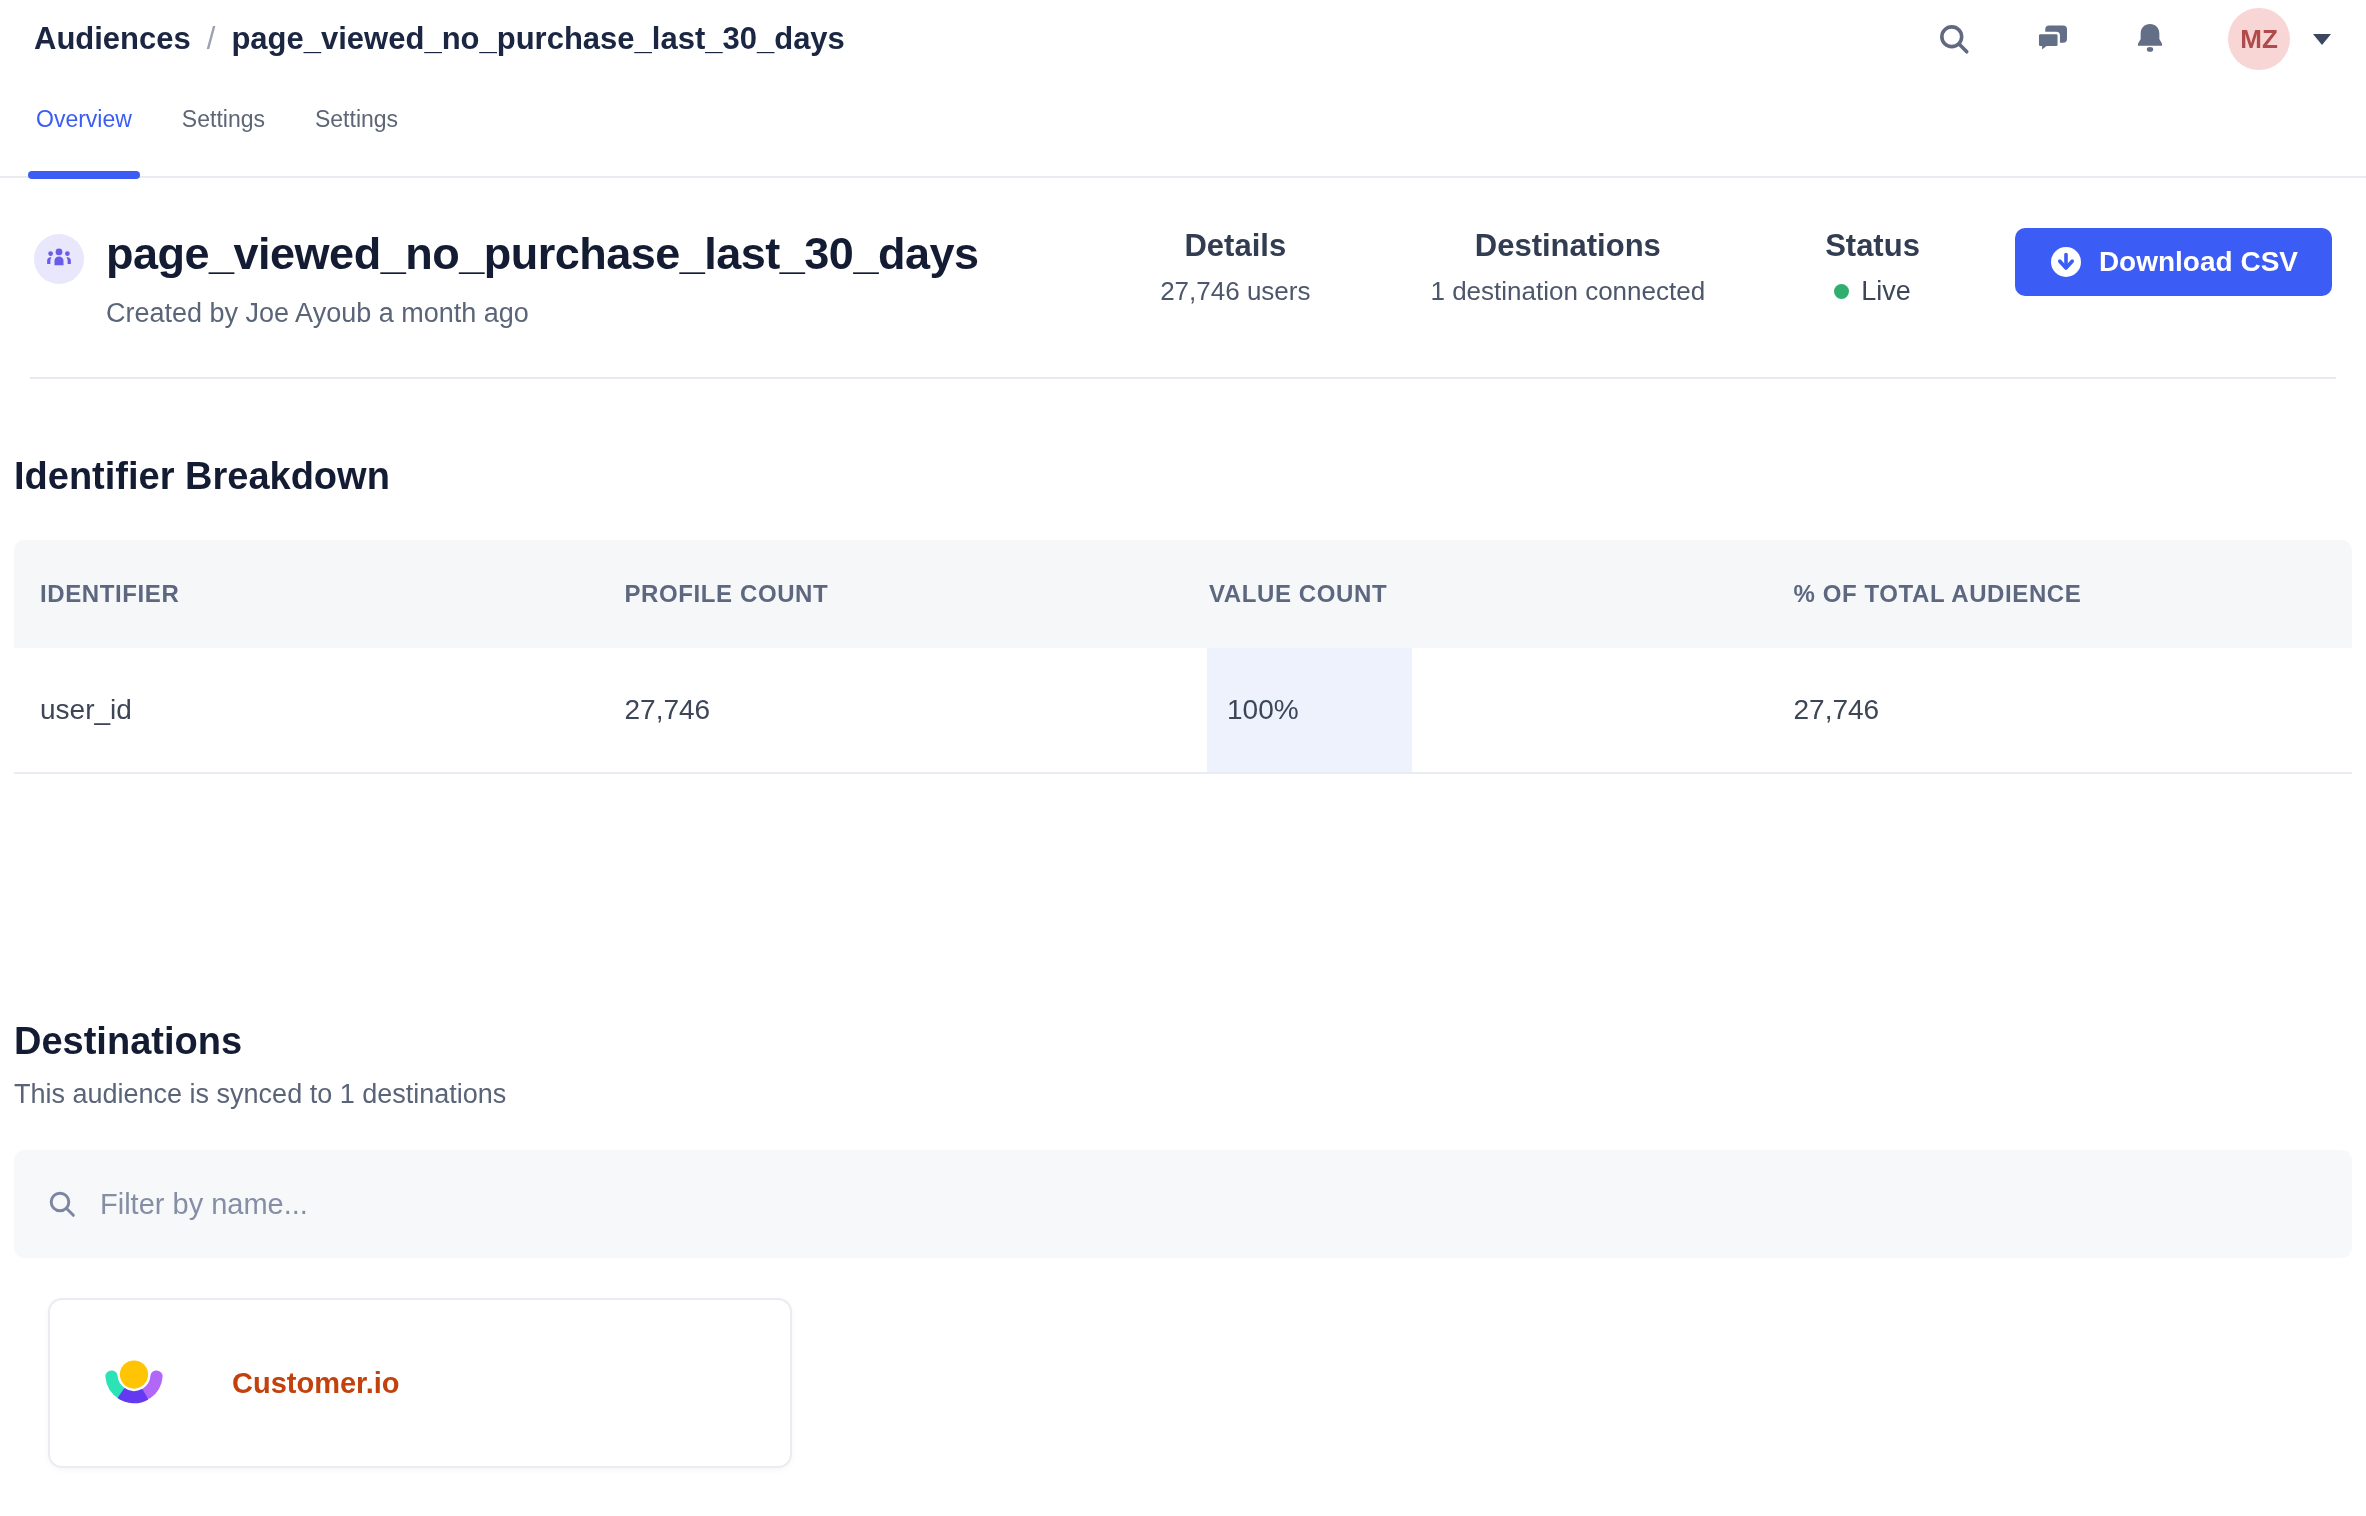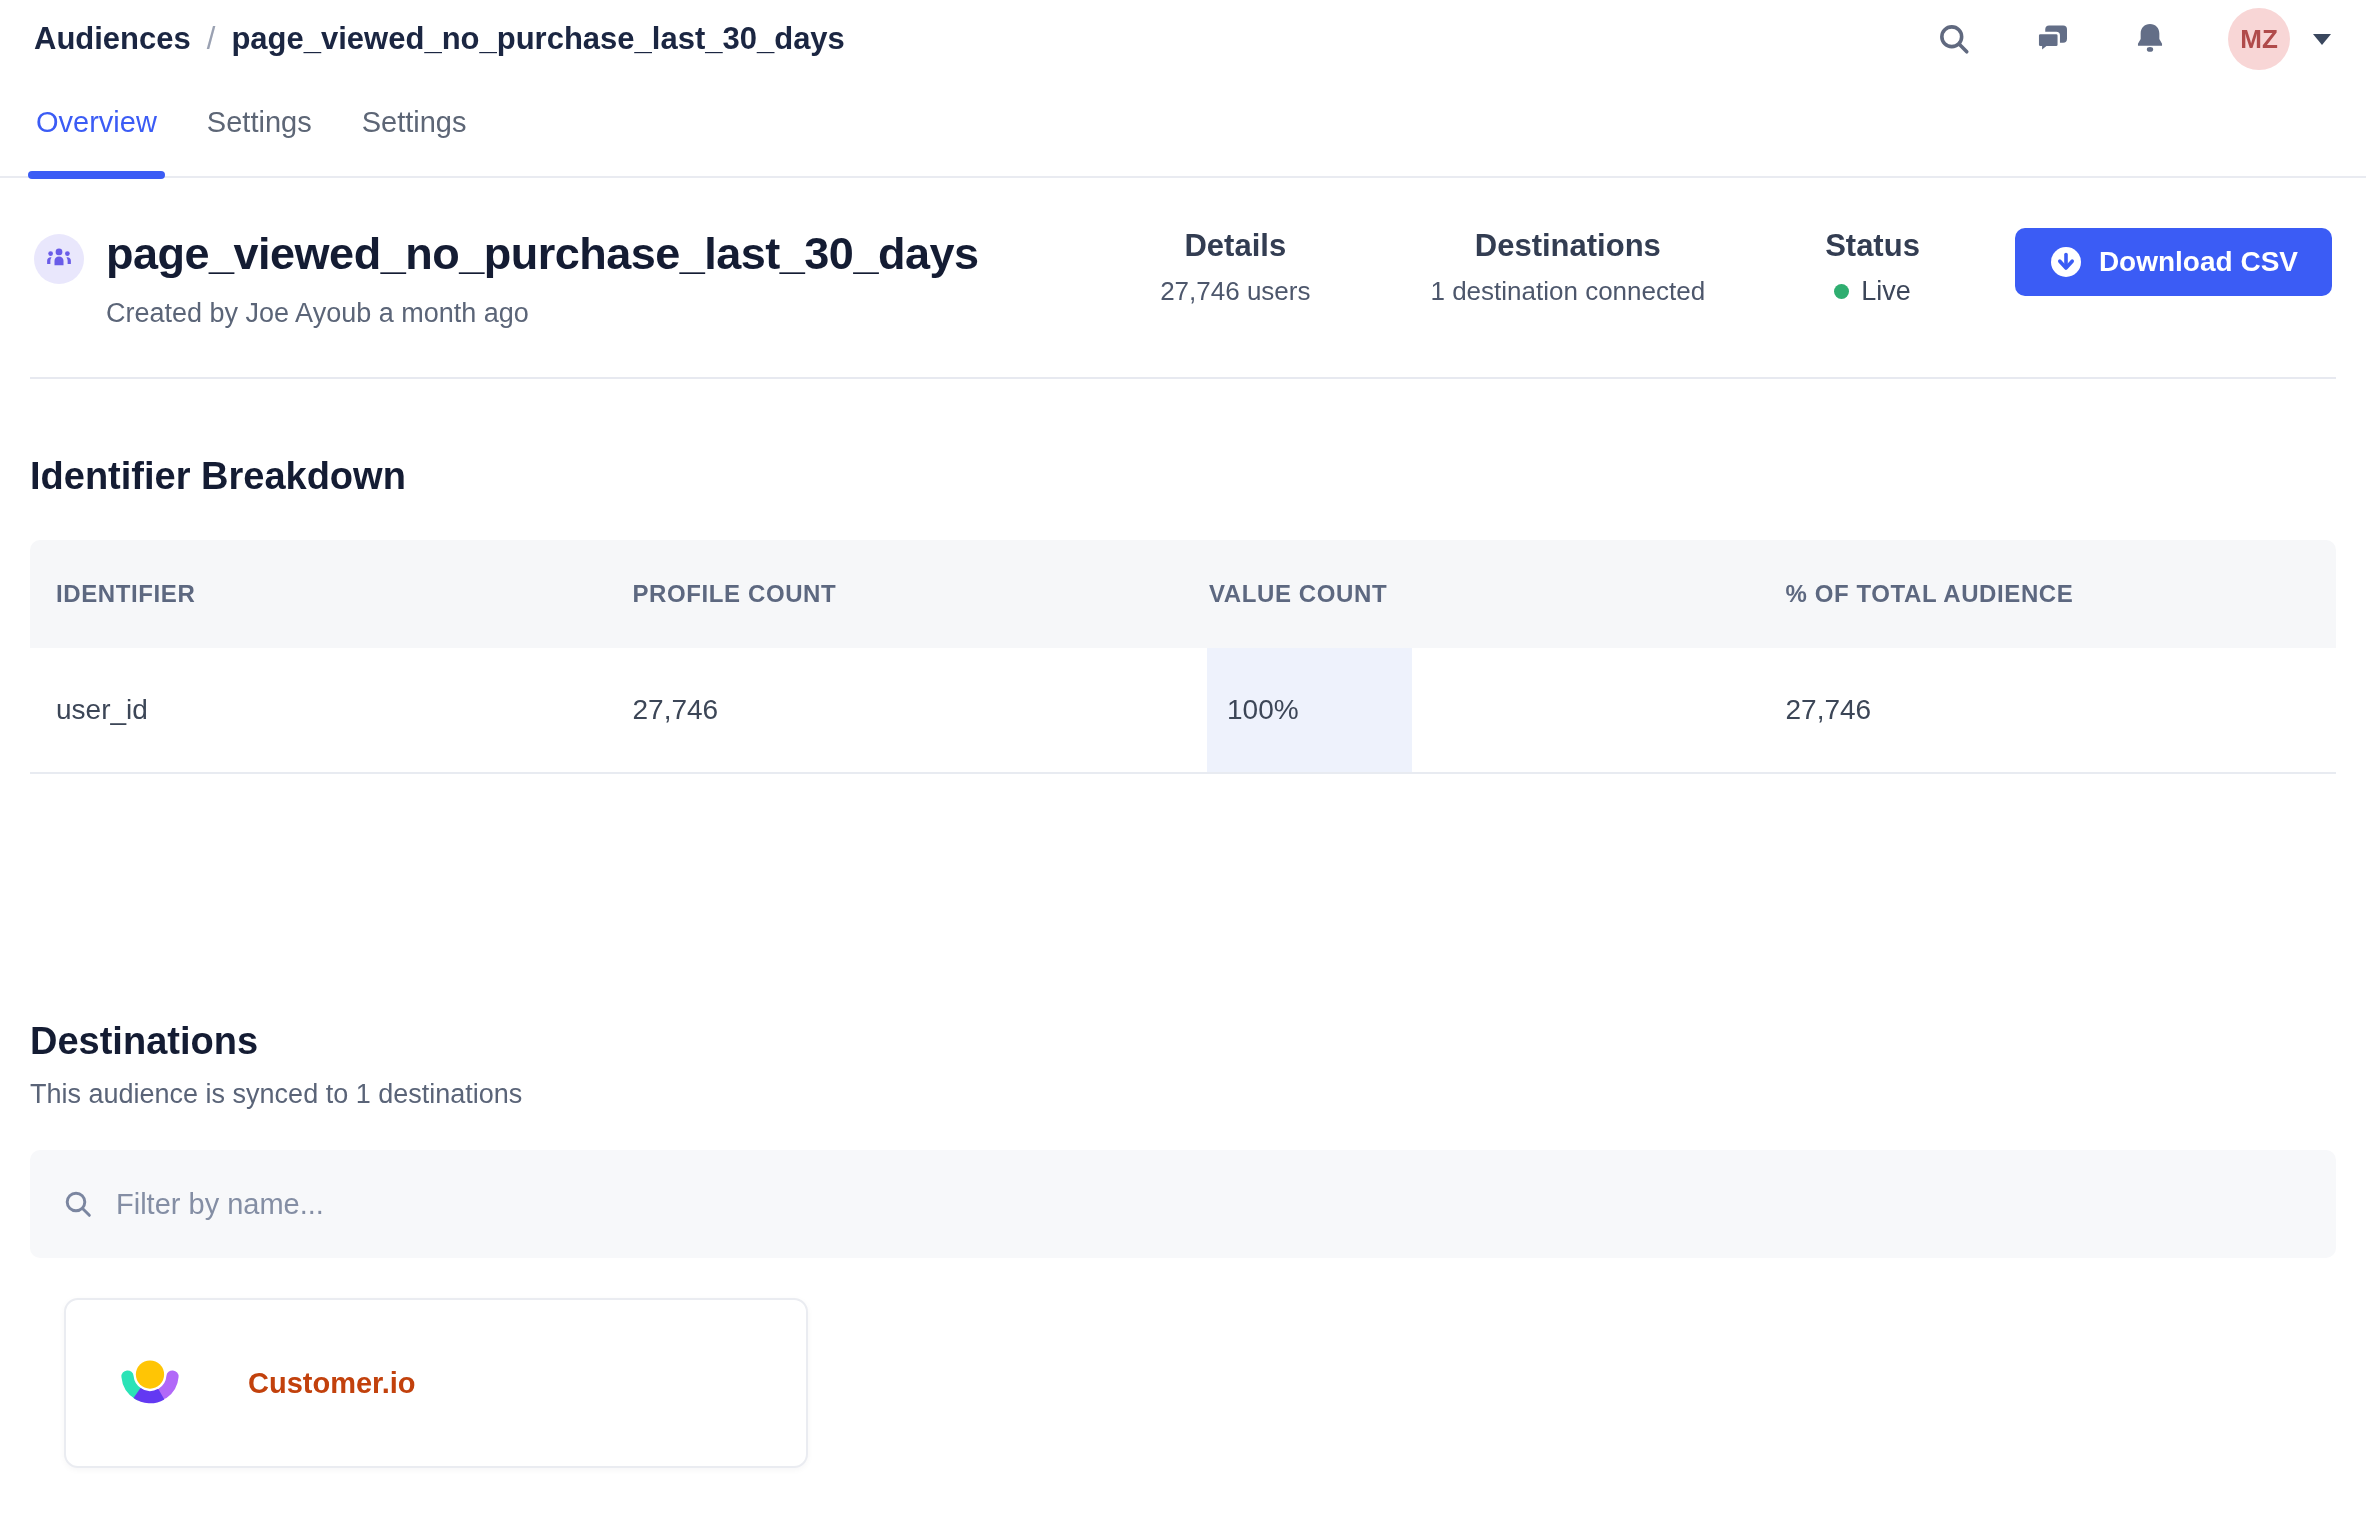--- a/index.html
+++ b/index.html
@@ -11,21 +11,21 @@
   .breadcrumb { display:flex; align-items:baseline; gap:16px; font-size:31px; font-weight:700; color:#1b2642; }
   .breadcrumb .sep { color:#9aa1b2; font-weight:400; }
   .topbar-actions { margin-left:auto; display:flex; align-items:center; gap:58px; }
   .icon-btn { width:40px; height:40px; display:flex; align-items:center; justify-content:center; cursor:pointer; }
   .avatar-wrap { display:flex; align-items:center; gap:22px; }
   .avatar { width:62px; height:62px; border-radius:50%; background:#f8d6d6; color:#b04b4b;
     display:flex; align-items:center; justify-content:center; font-size:26px; font-weight:600; }
 
   
   .tabs { display:flex; gap:50px; padding:28px 36px 0; border-bottom:2px solid #e9ebf1; height:100px; }
-  .tab { font-size:29px; color:#5d6676; padding-bottom:30px; position:relative; cursor:pointer; font-weight:500; }
+  .tab { font-size:23px; color:#5d6676; padding-bottom:30px; position:relative; cursor:pointer; font-weight:500; }
   .tab.active { color:#3b5cf5; }
   .tab.active::after { content:""; position:absolute; left:-8px; right:-8px; bottom:-3px;
     height:8px; border-radius:6px; background:#3b5cf5; }
 
   
   .page-header { display:flex; align-items:flex-start; padding:50px 34px 0; }
   .ph-left { display:flex; gap:22px; }
   .audience-badge { width:50px; height:50px; border-radius:50%; background:#e9e7fc;
     display:flex; align-items:center; justify-content:center; flex:0 0 auto; margin-top:6px; }
   .ph-title { font-size:45px; font-weight:700; color:#141c33; letter-spacing:-0.5px; }
@@ -38,21 +38,21 @@
   .live-row { display:flex; align-items:center; justify-content:center; gap:12px; margin-top:12px; }
   .live-dot { width:15px; height:15px; border-radius:50%; background:#2fae70; }
   .live-text { font-size:27px; color:#3c4659; }
   .btn { border:none; cursor:pointer; background:#3b5cf5; color:#fff; border-radius:10px;
     font-family:"Liberation Sans", sans-serif; font-weight:600; }
   .btn-download { display:flex; align-items:center; gap:16px; height:68px; padding:0 34px; font-size:28px; }
 
   .divider { border:none; border-top:2px solid #e7e9f0; margin:48px 30px 0; }
 
   
-  .section { padding:0 30px; }
+  .section { padding:0 14px; }
   .section-title { font-size:38px; font-weight:700; color:#141c33; }
   .ident { margin-top:76px; }
   .ident-table { margin-top:42px; }
   .t-head { display:grid; grid-template-columns:repeat(4,1fr); background:#f6f7f9;
     border-radius:10px 10px 0 0; height:108px; align-items:center; }
   .t-head .th { font-size:24px; font-weight:700; color:#5d6880; letter-spacing:0.6px; padding-left:26px; }
   .t-row { display:grid; grid-template-columns:repeat(4,1fr); height:126px; align-items:stretch;
     border-bottom:2px solid #e8ebf1; background:#fff; }
   .t-row .td { display:flex; align-items:center; font-size:28px; color:#3c4657; padding-left:26px; }
   .td.pct-cell { padding-left:24px; }

